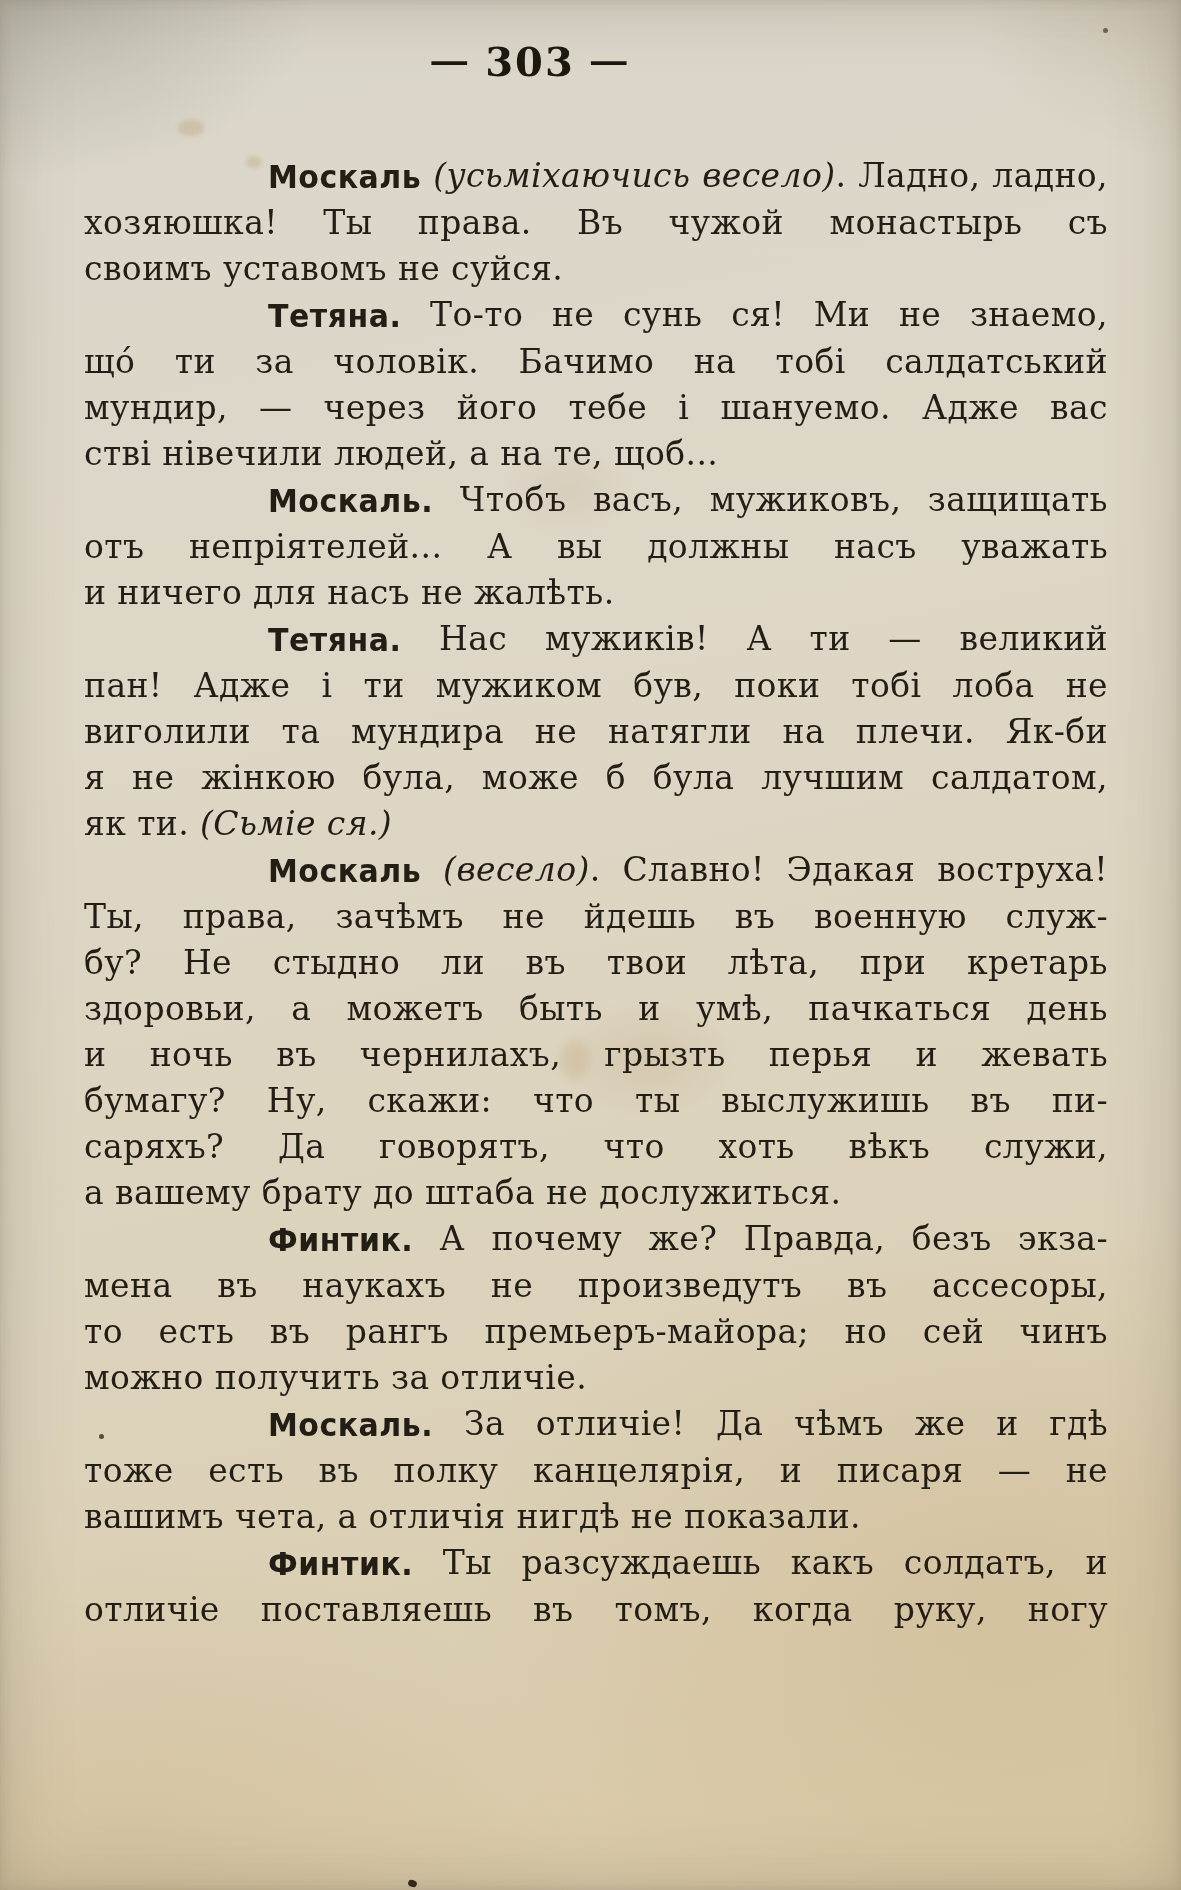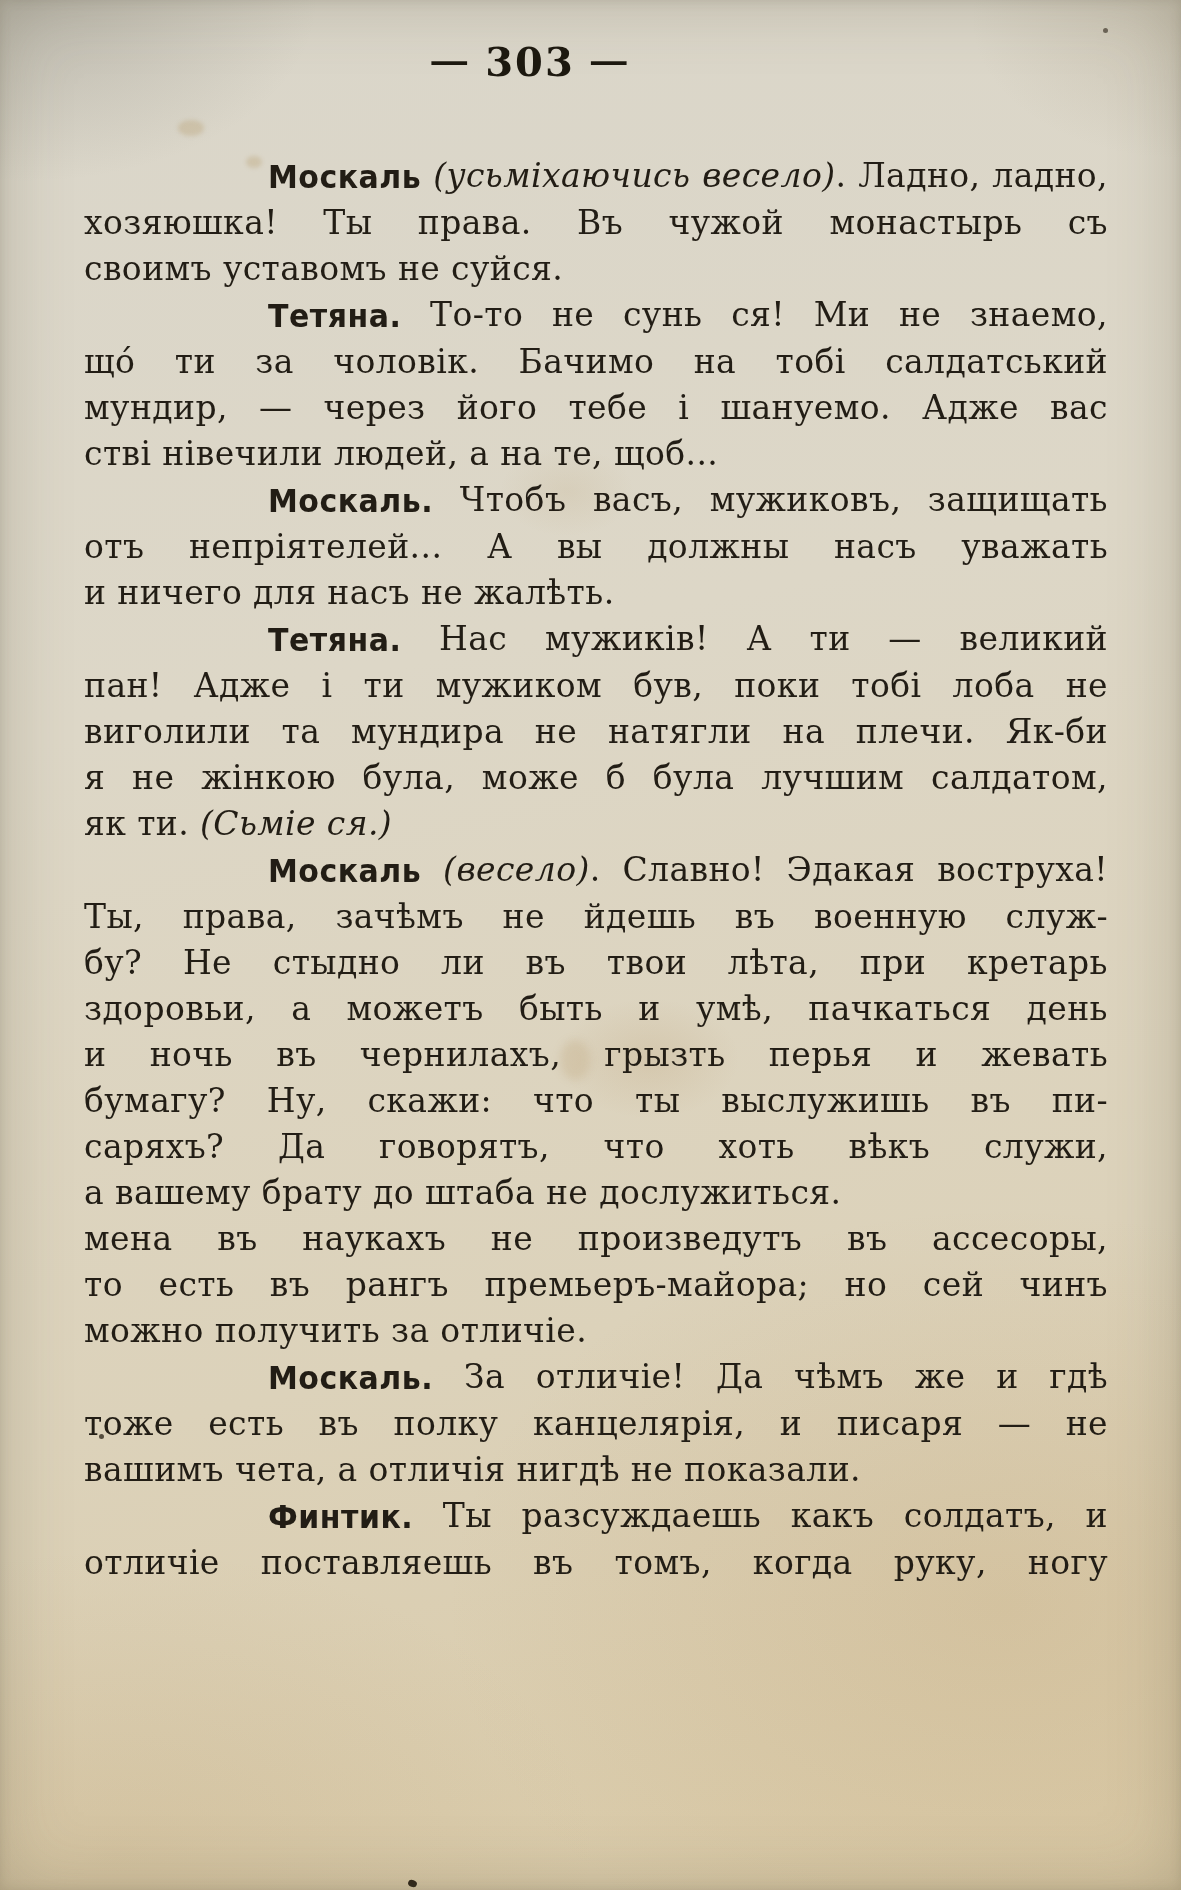--- a/index.html
+++ b/index.html
@@ -92,20 +92,21 @@
     <div class="line j"><span>я не жінкою була, може б була лучшим салдатом,</span></div>
     <div class="line"><span>як ти. </span><span class="i">(Сьміе ся.)</span></div>
     <div class="line j ind"><span class="b">Москаль</span><span> </span><span class="i">(весело)</span><span>. Славно! Эдакая воструха!</span></div>
     <div class="line j"><span>Ты, права, зачѣмъ не йдешь въ военную служ-</span></div>
     <div class="line j"><span>бу? Не стыдно ли въ твои лѣта, при кретарь</span></div>
     <div class="line j"><span>здоровьи, а можетъ быть и умѣ, пачкаться день</span></div>
     <div class="line j"><span>и ночь въ чернилахъ, грызть перья и жевать</span></div>
     <div class="line j"><span>бумагу? Ну, скажи: что ты выслужишь въ пи-</span></div>
     <div class="line j"><span>саряхъ? Да говорятъ, что хоть вѣкъ служи,</span></div>
     <div class="line"><span>а вашему брату до штаба не дослужиться.</span></div>
+    <div class="line j ind"><span class="b">Финтик.</span><span> А почему же? Правда, безъ экза-</span></div>
     <div class="line j"><span>мена въ наукахъ не произведутъ въ ассесоры,</span></div>
     <div class="line j"><span>то есть въ рангъ премьеръ-майора; но сей чинъ</span></div>
     <div class="line"><span>можно получить за отличіе.</span></div>
     <div class="line j ind"><span class="b">Москаль.</span><span> За отличіе! Да чѣмъ же и гдѣ</span></div>
     <div class="line j"><span>тоже есть въ полку канцелярія, и писаря — не</span></div>
     <div class="line"><span>вашимъ чета, а отличія нигдѣ не показали.</span></div>
     <div class="line j ind"><span class="b">Финтик.</span><span> Ты разсуждаешь какъ солдатъ, и</span></div>
     <div class="line j"><span>отличіе поставляешь въ томъ, когда руку, ногу</span></div>
   </div>
 

